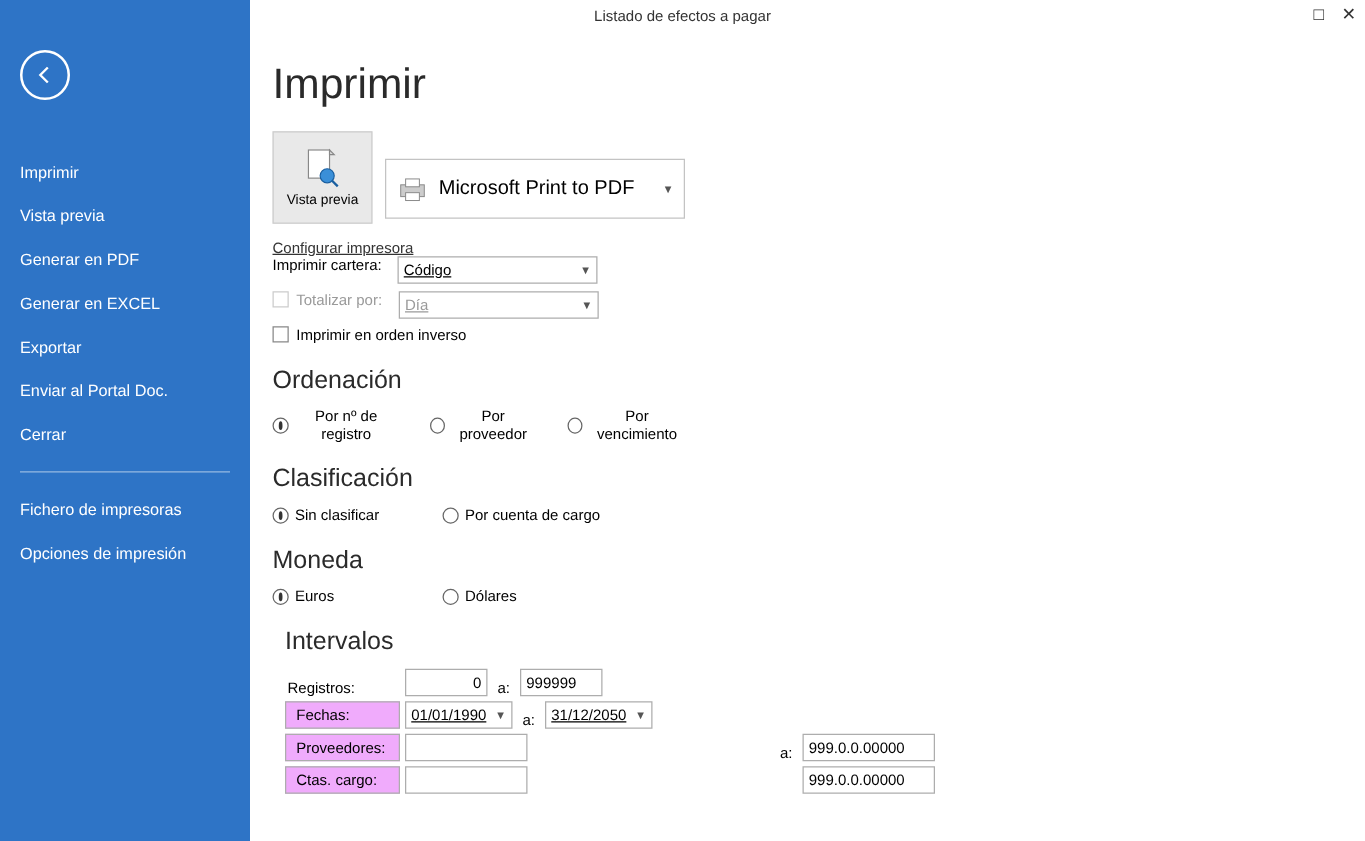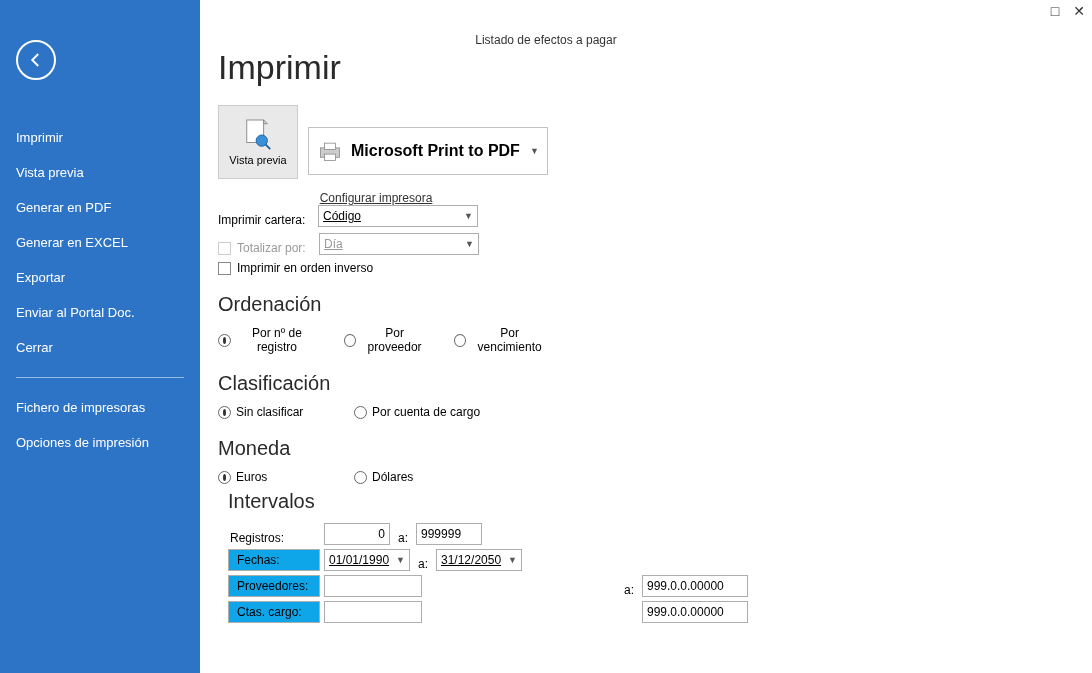--- a/index.html
+++ b/index.html
@@ -1,60 +1,60 @@
 <!DOCTYPE html>
 <html><head>
 <meta charset="utf-8">
 <style>
 * { box-sizing: border-box; margin: 0; padding: 0; font-family: "Segoe UI", Arial, sans-serif; }
 body { background: #fff; width: 1092px; height: 673px; overflow: hidden; position: relative; }
 
 .titlebar { position: absolute; top: 0; left: 0; right: 0; height: 28px; background: #fff; }
-.titlebar .title { text-align: center; font-size: 12px; color: #333; padding-top: 6px; margin-top: 27px; }
+.titlebar .title { text-align: center; font-size: 12px; color: #333; padding-top: 6px; }
 .winbtns { position: absolute; right: 6px; top: 4px; display: flex; gap: 10px; }
 .winbtn { width: 14px; height: 14px; font-size: 14px; color: #333; cursor: pointer; display:flex; align-items:center; justify-content:center; }
 
 .sidebar { position: absolute; left: 0; top: 0; bottom: 0; width: 200px; background: #2e74c6; color: #fff; padding-top: 40px; }
 .backcircle { width: 40px; height: 40px; border: 2px solid #fff; border-radius: 50%; margin-left: 16px; margin-bottom: 40px; display: flex; align-items: center; justify-content: center; cursor: pointer; }
 .backcircle svg { width: 18px; height: 18px; }
 .sideitem { padding: 10px 16px; font-size: 13px; cursor: pointer; }
 .sidedivider { border-top: 1px solid rgba(255,255,255,0.5); margin: 12px 16px; }
 
 .main { position: absolute; left: 200px; right: 0; top: 28px; bottom: 0; padding: 20px 22px 0 18px; }
 h1 { font-size: 34px; font-weight: 300; color: #2a2a2a; margin-bottom: 18px; }
 
 .left-col { float: left; width: 330px; }
 .right-col { float: left; width: 520px; margin-left: 10px; }
 
 .preview-row { display: flex; align-items: flex-start; gap: 10px; margin-bottom: 4px; }
 .preview-btn { width: 80px; height: 74px; background: #e9e9e9; border: 1px solid #ccc; display: flex; flex-direction: column; align-items: center; justify-content: center; font-size: 11px; cursor: pointer; }
 .preview-btn svg { width: 30px; height: 34px; margin-bottom: 2px; }
-.printer-sel { flex: 1; height: 48px; border: 1px solid #c3c3c3; display: flex; align-items: center; padding: 0 8px; position: relative; margin-top: 22px; cursor:pointer;font-weight:bold; }
+.printer-sel { flex: 1; height: 48px; border: 1px solid #c3c3c3; display: flex; align-items: center; padding: 0 8px; position: relative; margin-top: 22px; cursor:pointer; }
 .printer-sel svg { width: 26px; height: 22px; margin-right: 8px; }
 .printer-sel .car { position:absolute; right:8px; }
-.conf-link { text-align: center; font-size: 12px; text-decoration: underline; color: #333; padding: 8px 6px 0 0; cursor: pointer; }
+.conf-link { text-align: left; font-size: 12px; text-decoration: underline; color: #333; padding: 8px 6px 0 0; cursor: pointer; }
 
 h2 { font-size: 20px; font-weight: 400; color: #2a2a2a; margin: 18px 0 10px; }
 
-.row { display: flex; align-items: flex-end; margin-bottom: 6px; font-size: 12px; }
+.row { display: flex; align-items: flex-start; margin-bottom: 6px; font-size: 12px; }
 .lbl { width: 100px; font-size: 12px; }
 .sel { height: 22px; border: 1px solid #adadad; background: #fff; font-size: 12px; padding: 0 4px; position: relative; display: flex; align-items: center; cursor: pointer; text-decoration: underline; }
 .sel .car { position: absolute; right: 4px; font-size: 9px; color: #555; }
 .chk { width: 13px; height: 13px; border: 1px solid #888; margin-right: 6px; display: inline-flex; align-items:center; justify-content:center; background:#fff; }
 .chk.disabled { border-color: #ccc; }
 .disabled-text { color: #9a9a9a; }
 
 .radio-row { display: flex; gap: 26px; margin-bottom: 6px; font-size: 12px; align-items:center;text-align:center; }
 .radio { width: 13px; height: 13px; border: 1px solid #666; border-radius: 50%; margin-right: 5px; display: inline-flex; align-items: center; justify-content: center; }
 .radio.sel::after { content: ""; width: 7px; height: 7px; background: #333; border-radius: 50%; }
 .radio-lbl { display:flex; align-items:center; cursor:pointer; }
 
 
 .field-row { display: flex; align-items: flex-end; margin-bottom: 4px; font-size: 12px; }
-.field-btn { height: 22px; border: 1px solid #adadad; background: #0ea5e9; padding: 0 8px; display:flex; align-items:center; cursor:pointer; min-width:92px; }
+.field-btn { height: 22px; border: 1px solid #adadad; background: #f0abfc; padding: 0 8px; display:flex; align-items:center; cursor:pointer; min-width:92px; }
 .static-lbl { min-width: 96px; padding: 0 2px; }
 .txt { height: 22px; border: 1px solid #adadad; font-size: 12px; padding: 0 4px; background:#fff; }
 .txt.right { text-align: right; }
 .a-lbl { margin: 0 8px; }
 .date-sel { width: 86px; }
 
 .car { font-size: 9px; color:#555; }
 </style>
 </head>
 <body>
@@ -166,21 +166,21 @@
           <span>Euros</span>
         </span>
       <span class="radio-lbl">
           <span class="radio"></span>
           <span>Dólares</span>
         </span>
     </div>
   </div>
 
   <div class="right-col">
-    <h2 style="margin-top:0">Intervalos</h2>
+    <h2 style="margin-top:12px">Intervalos</h2>
 
     <div class="field-row">
       <span class="static-lbl">Registros:</span>
       <input class="txt right" style="width: 66px;" value="0">
       <span class="a-lbl">a:</span>
       <input class="txt" style="width: 66px;" value="999999">
     </div>
 
     <div class="field-row">
       <div class="field-btn">Fechas:</div>

